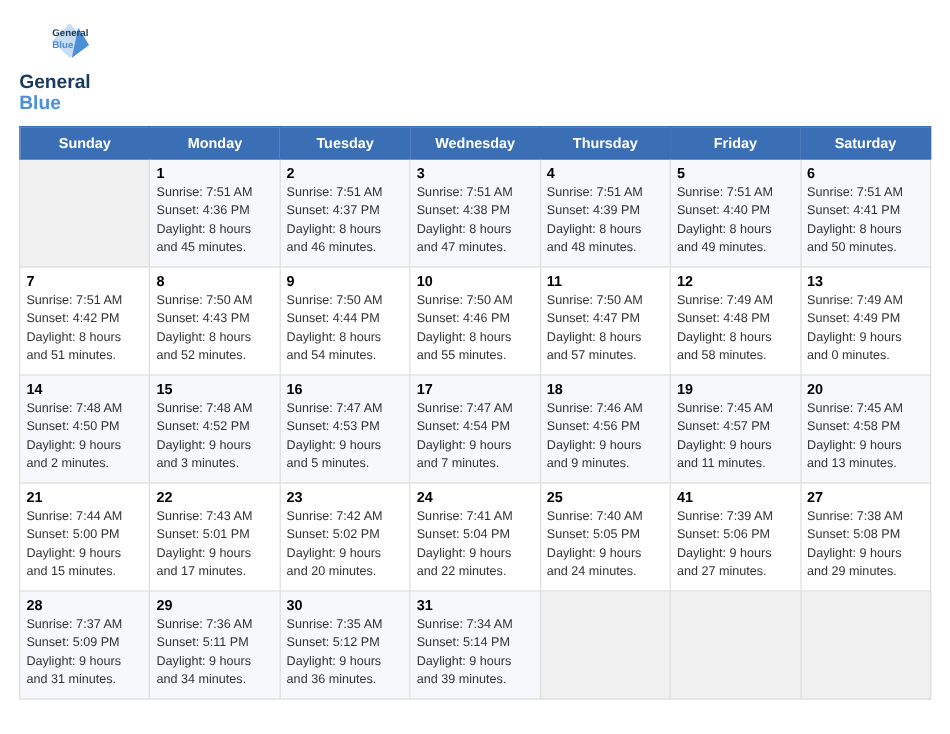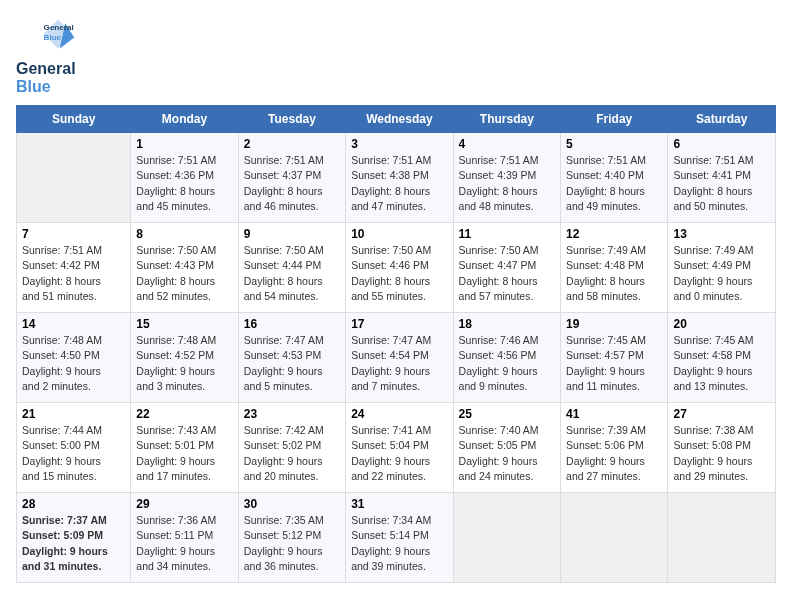--- a/index.html
+++ b/index.html
@@ -308,21 +308,21 @@
           <span class="day-number">27</span>
           <div class="day-info" style="white-space: pre-line;">Sunrise: 7:38 AM
 Sunset: 5:08 PM
 Daylight: 9 hours
 and 29 minutes.</div>
         </td>
       </tr>
       <tr>
         <td>
           <span class="day-number">28</span>
-          <div class="day-info" style="white-space: pre-line; font-weight: bold;">Sunrise: 7:37 AM
+          <div class="day-info" style="white-space: pre-line;">Sunrise: 7:37 AM
 Sunset: 5:09 PM
 Daylight: 9 hours
 and 31 minutes.</div>
         </td>
         <td>
           <span class="day-number">29</span>
           <div class="day-info" style="white-space: pre-line;">Sunrise: 7:36 AM
 Sunset: 5:11 PM
 Daylight: 9 hours
 and 34 minutes.</div>

